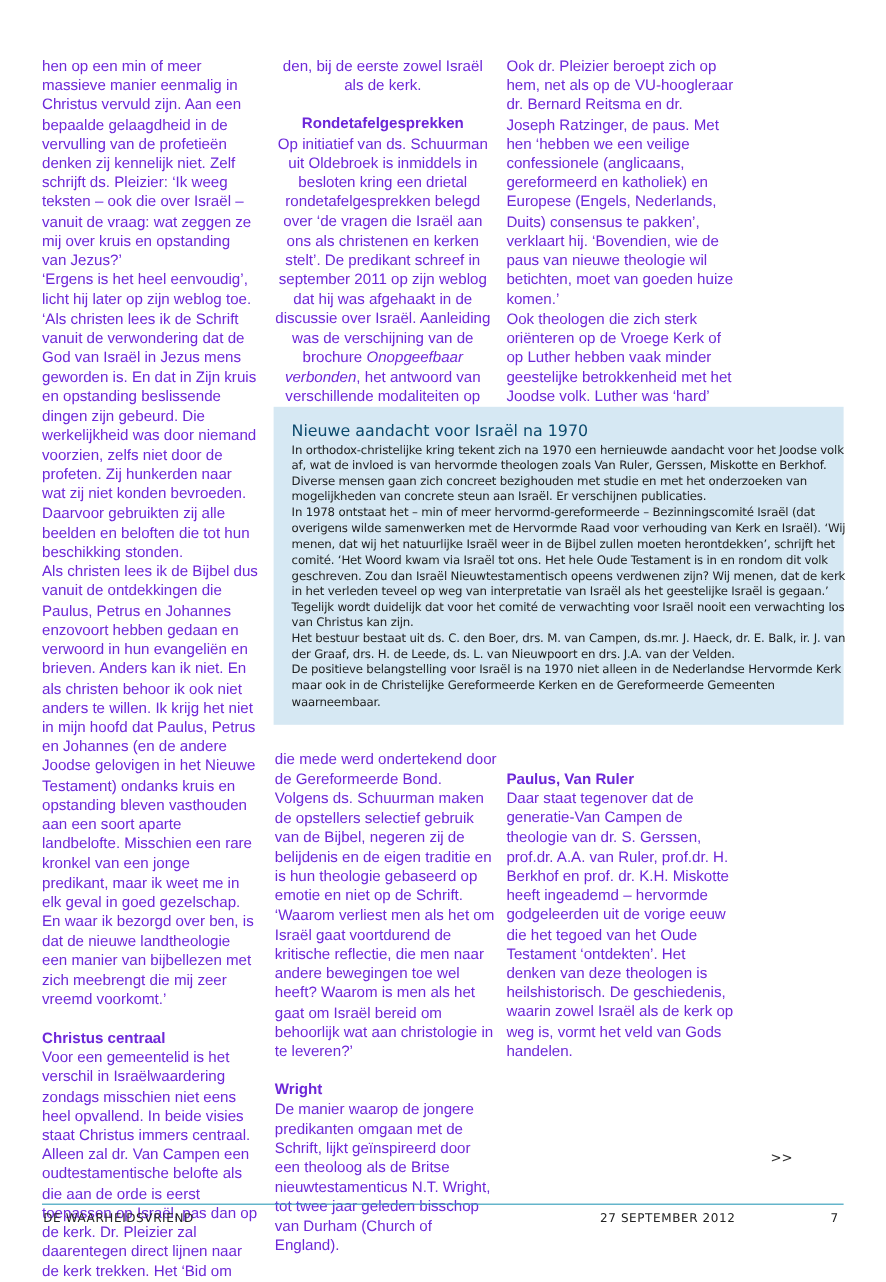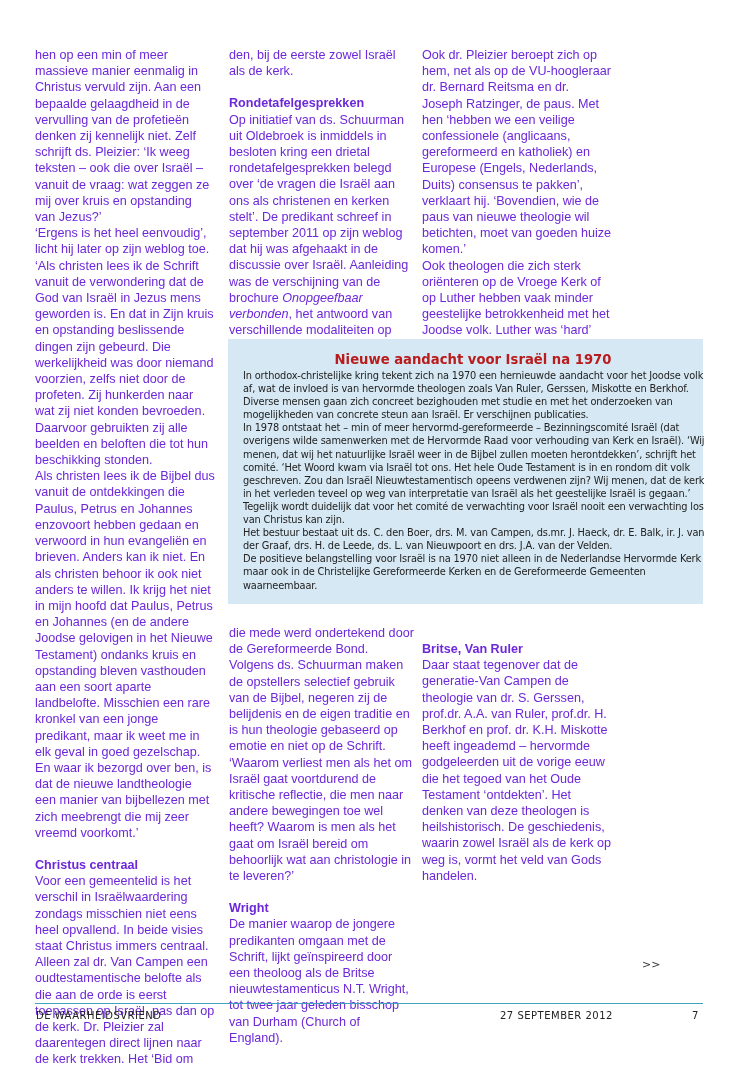--- a/index.html
+++ b/index.html
@@ -2,26 +2,26 @@
 <html><head>
 <meta charset="utf-8">
 <style>
   html, body { margin:0; padding:0; background:#ffffff; }
   body { width:738px; height:1068px; position:relative; overflow:hidden; font-family:"DejaVu Serif", serif; color:#1c1c1c; }
   .col { position:absolute; font-family:Liberation Sans, sans-serif; font-size:12.6px; line-height:16.2px; color:#6d28d9; }
   .col p { margin:0; }
   .col .gap { height:16px; }
   .col h3 { margin:0; font-size:12.6px; line-height:16.2px; font-weight:bold; }
   .col1 { left:35px; top:47px; width:180px; }
-  .col2 { left:229px; top:47px; width:180px; }
+  .col2 { left:229px; top:47px; width:180px;text-align:center; }
   .col3 { left:422px; top:47px; width:190px; }
   .col2b { left:229px; top:625px; width:185px; }
   .col3b { left:422px; top:625px; width:190px; }
   .sidebox { position:absolute; left:228px; top:339px; width:475px; height:265px; background:#d6e8f3; box-sizing:border-box; padding:13px 0 0 15px; font-family:"DejaVu Sans", sans-serif; }
-  .sidebox h2 { margin:0 0 1px 0; font-size:13.2px; line-height:16px; font-weight:bold; color:#b91c1c;text-align:center; }
+  .sidebox h2 { margin:0 0 1px 0; font-size:13.2px; line-height:16px; font-weight:normal; color:#0c4a6e; }
   .sidebox p { margin:0; font-size:9.8px; line-height:13.1px; color:#222; width:462px; letter-spacing:-0.15px; }
   .cont { position:absolute; left:642px; top:958px; font-size:11px; color:#333; font-family:"DejaVu Sans", sans-serif; }
   .rule { position:absolute; left:35px; top:1003px; width:668px; height:1px; background:#3fa3bf; }
   .footer { position:absolute; top:1010px; font-family:"DejaVu Sans", sans-serif; font-size:10px; letter-spacing:0.5px; color:#222; }
   .f-left { left:36px; }
   .f-date { left:500px; }
   .f-page { left:692px; }
   i { font-style:italic;margin-top:48px; }
 </style>
 </head>
@@ -58,21 +58,21 @@
 
 <div class="col col2b">
   <p>die mede werd ondertekend door de Gereformeerde Bond. Volgens ds. Schuurman maken de opstellers selectief gebruik van de Bijbel, negeren zij de belijdenis en de eigen traditie en is hun theologie gebaseerd op emotie en niet op de Schrift. ‘Waarom verliest men als het om Israël gaat voortdurend de kritische reflectie, die men naar andere bewegingen toe wel heeft? Waarom is men als het gaat om Israël bereid om behoorlijk wat aan christologie in te leveren?’</p>
   <div class="gap"></div>
   <h3>Wright</h3>
   <p>De manier waarop de jongere predikanten omgaan met de Schrift, lijkt geïnspireerd door een theoloog als de Britse nieuwtestamenticus N.T. Wright, tot twee jaar geleden bisschop van Durham (Church of England).</p>
 </div>
 
 <div class="col col3b">
   <div class="gap"></div>
-  <h3>Britse, Van Ruler</h3>
+  <h3>Paulus, Van Ruler</h3>
   <p>Daar staat tegenover dat de generatie-Van Campen de theologie van dr. S. Gerssen, prof.dr. A.A. van Ruler, prof.dr. H. Berkhof en prof. dr. K.H. Miskotte heeft ingeademd – hervormde godgeleerden uit de vorige eeuw die het tegoed van het Oude Testament ‘ontdekten’. Het denken van deze theologen is heilshistorisch. De geschiedenis, waarin zowel Israël als de kerk op weg is, vormt het veld van Gods handelen.</p>
 </div>
 
 <div class="cont">&gt;&gt;</div>
 
 <div class="rule"></div>
 <div class="footer f-left">DE WAARHEIDSVRIEND</div>
 <div class="footer f-date">27 SEPTEMBER 2012</div>
 <div class="footer f-page">7</div>
 

